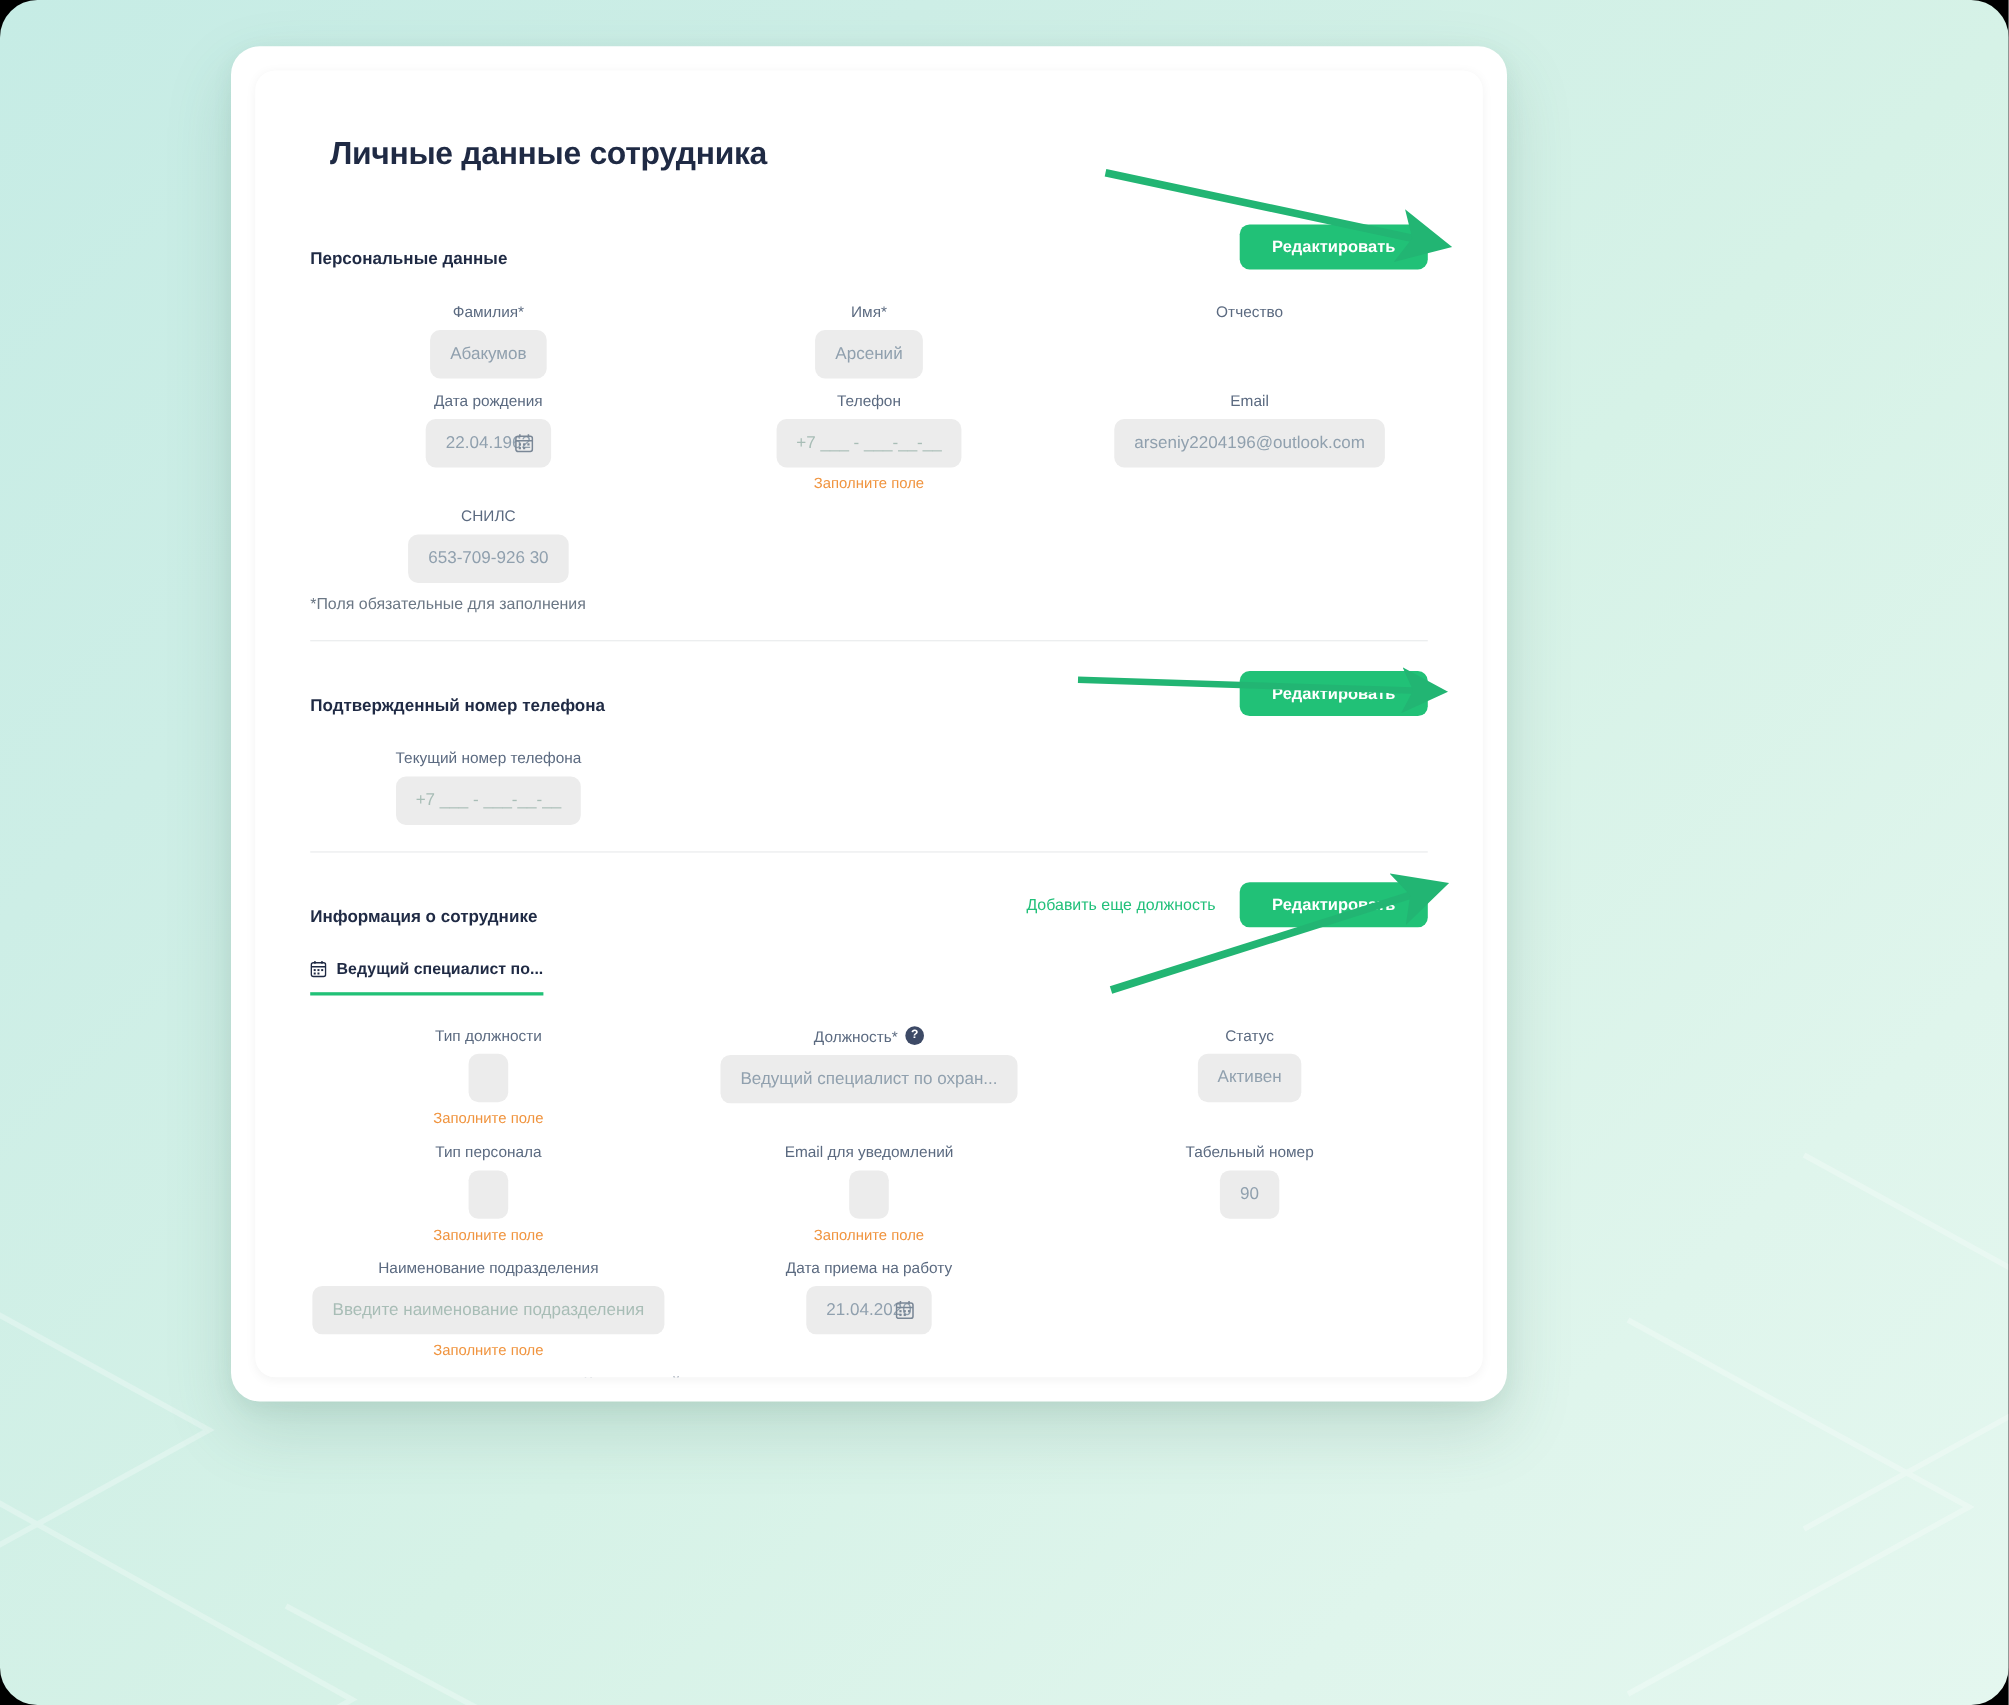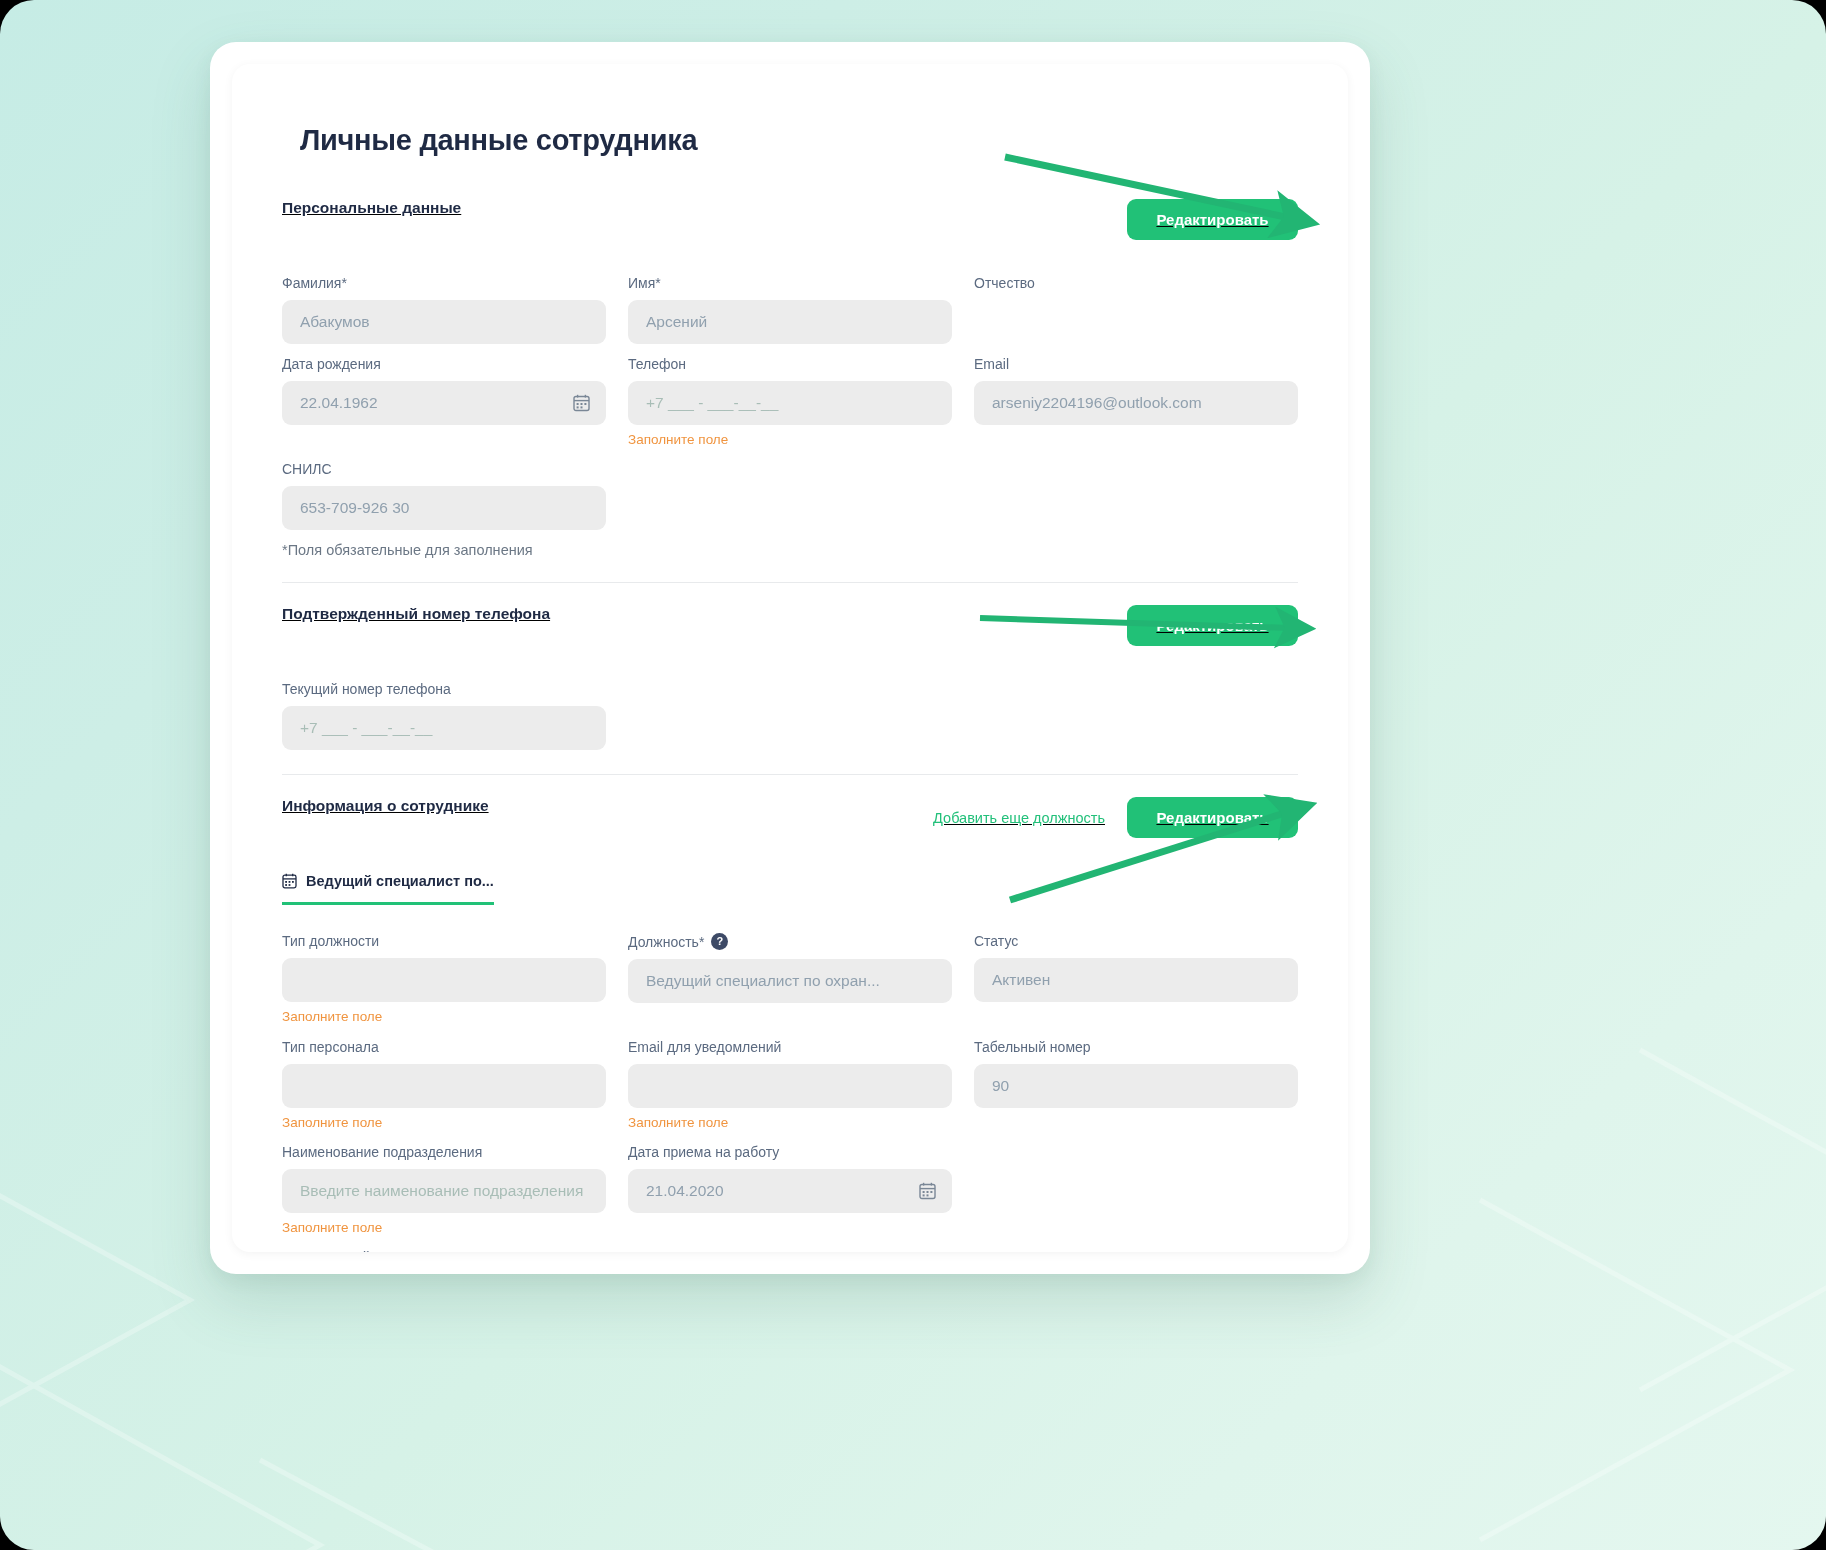--- a/index.html
+++ b/index.html
@@ -65,25 +65,24 @@
     font-size: 29px;
     font-weight: bold;
     color: #1f2a44;
     letter-spacing: -0.3px;
     margin-bottom: 42px;
     margin-left: 18px;
   }
 
   .section-head {
     display: flex;
-    align-items: flex-start;
+    align-items: flex-end;
     justify-content: space-between;
     min-height: 46px;
     margin-bottom: 30px;
-    text-decoration: underline;
   }
 
   .section-title {
     font-size: 15.5px;
     font-weight: bold;
     color: #1f2a44;
   }
 
   .section-head-right {
     display: flex;
@@ -114,21 +113,21 @@
   }
 
   
   .row {
     display: grid;
     grid-template-columns: 1fr 1fr 1fr;
     column-gap: 22px;
     margin-bottom: 12px;
   }
 
-  .field { display: flex; flex-direction: column; }
+  .field { display: flex; flex-direction: column; align-items: center; }
 
   .field-label {
     font-size: 14px;
     color: #5b6a80;
     margin-bottom: 9px;
     white-space: nowrap;
     display: flex;
     align-items: center;
     gap: 7px;
   }

